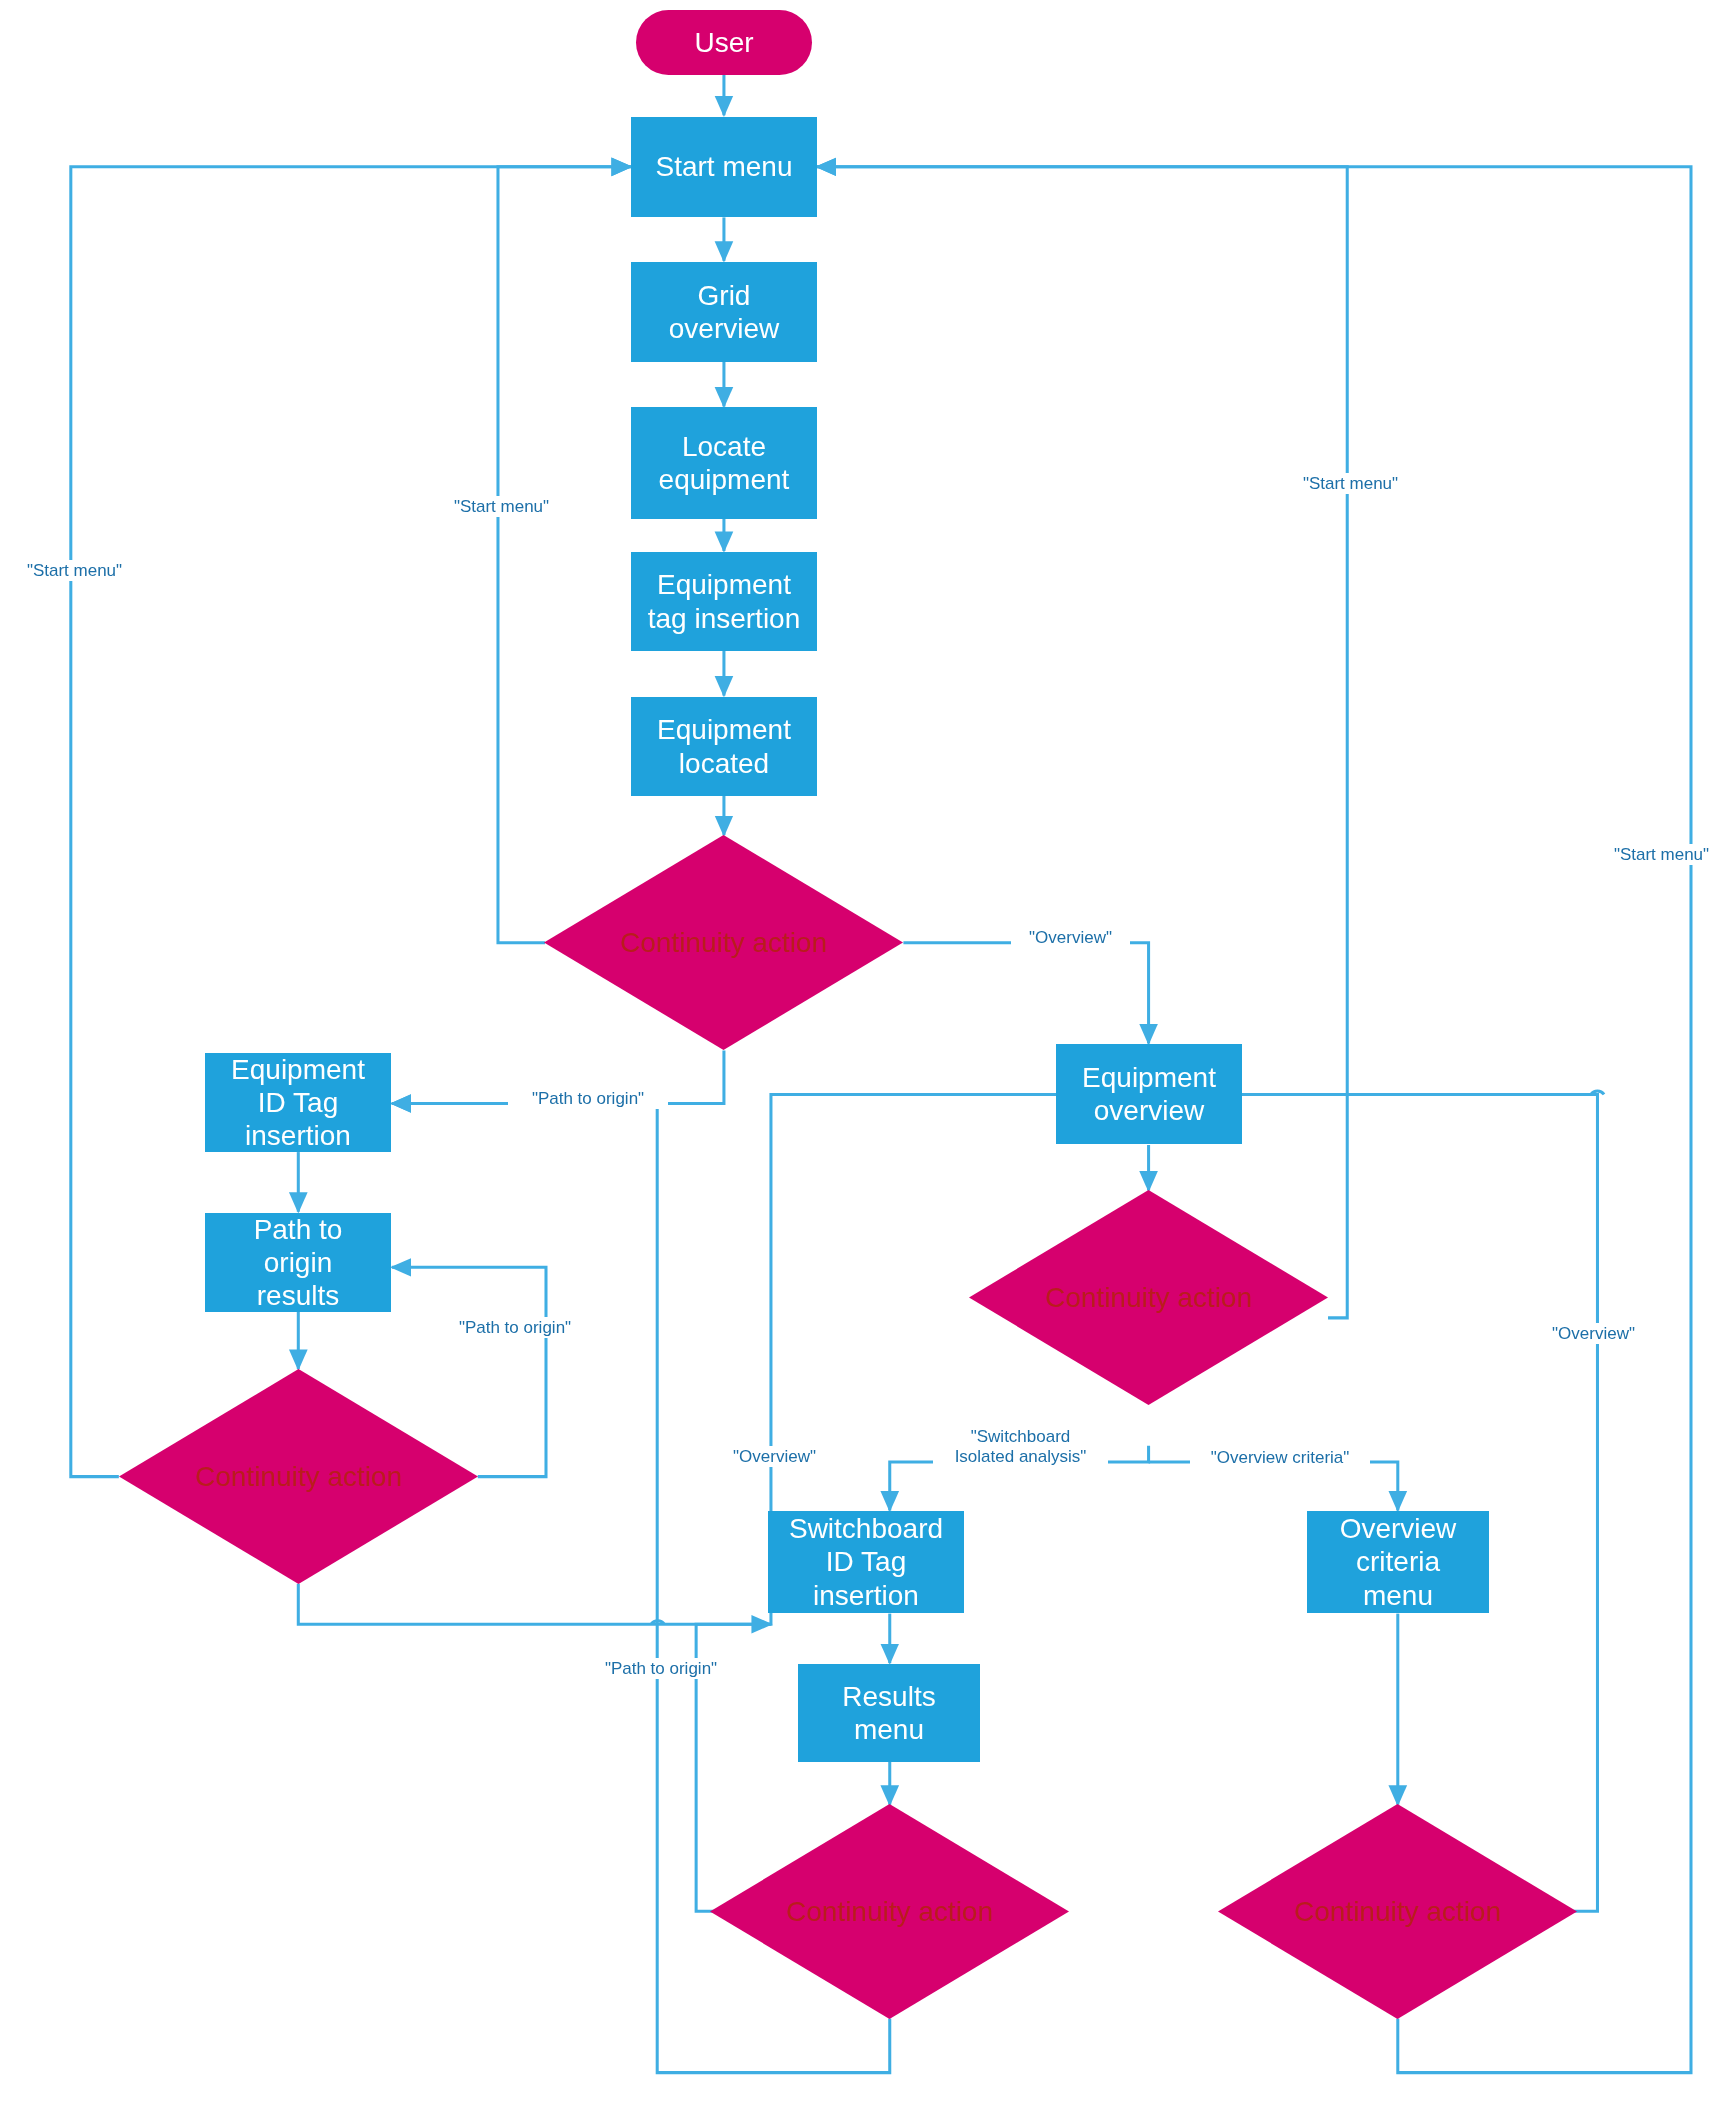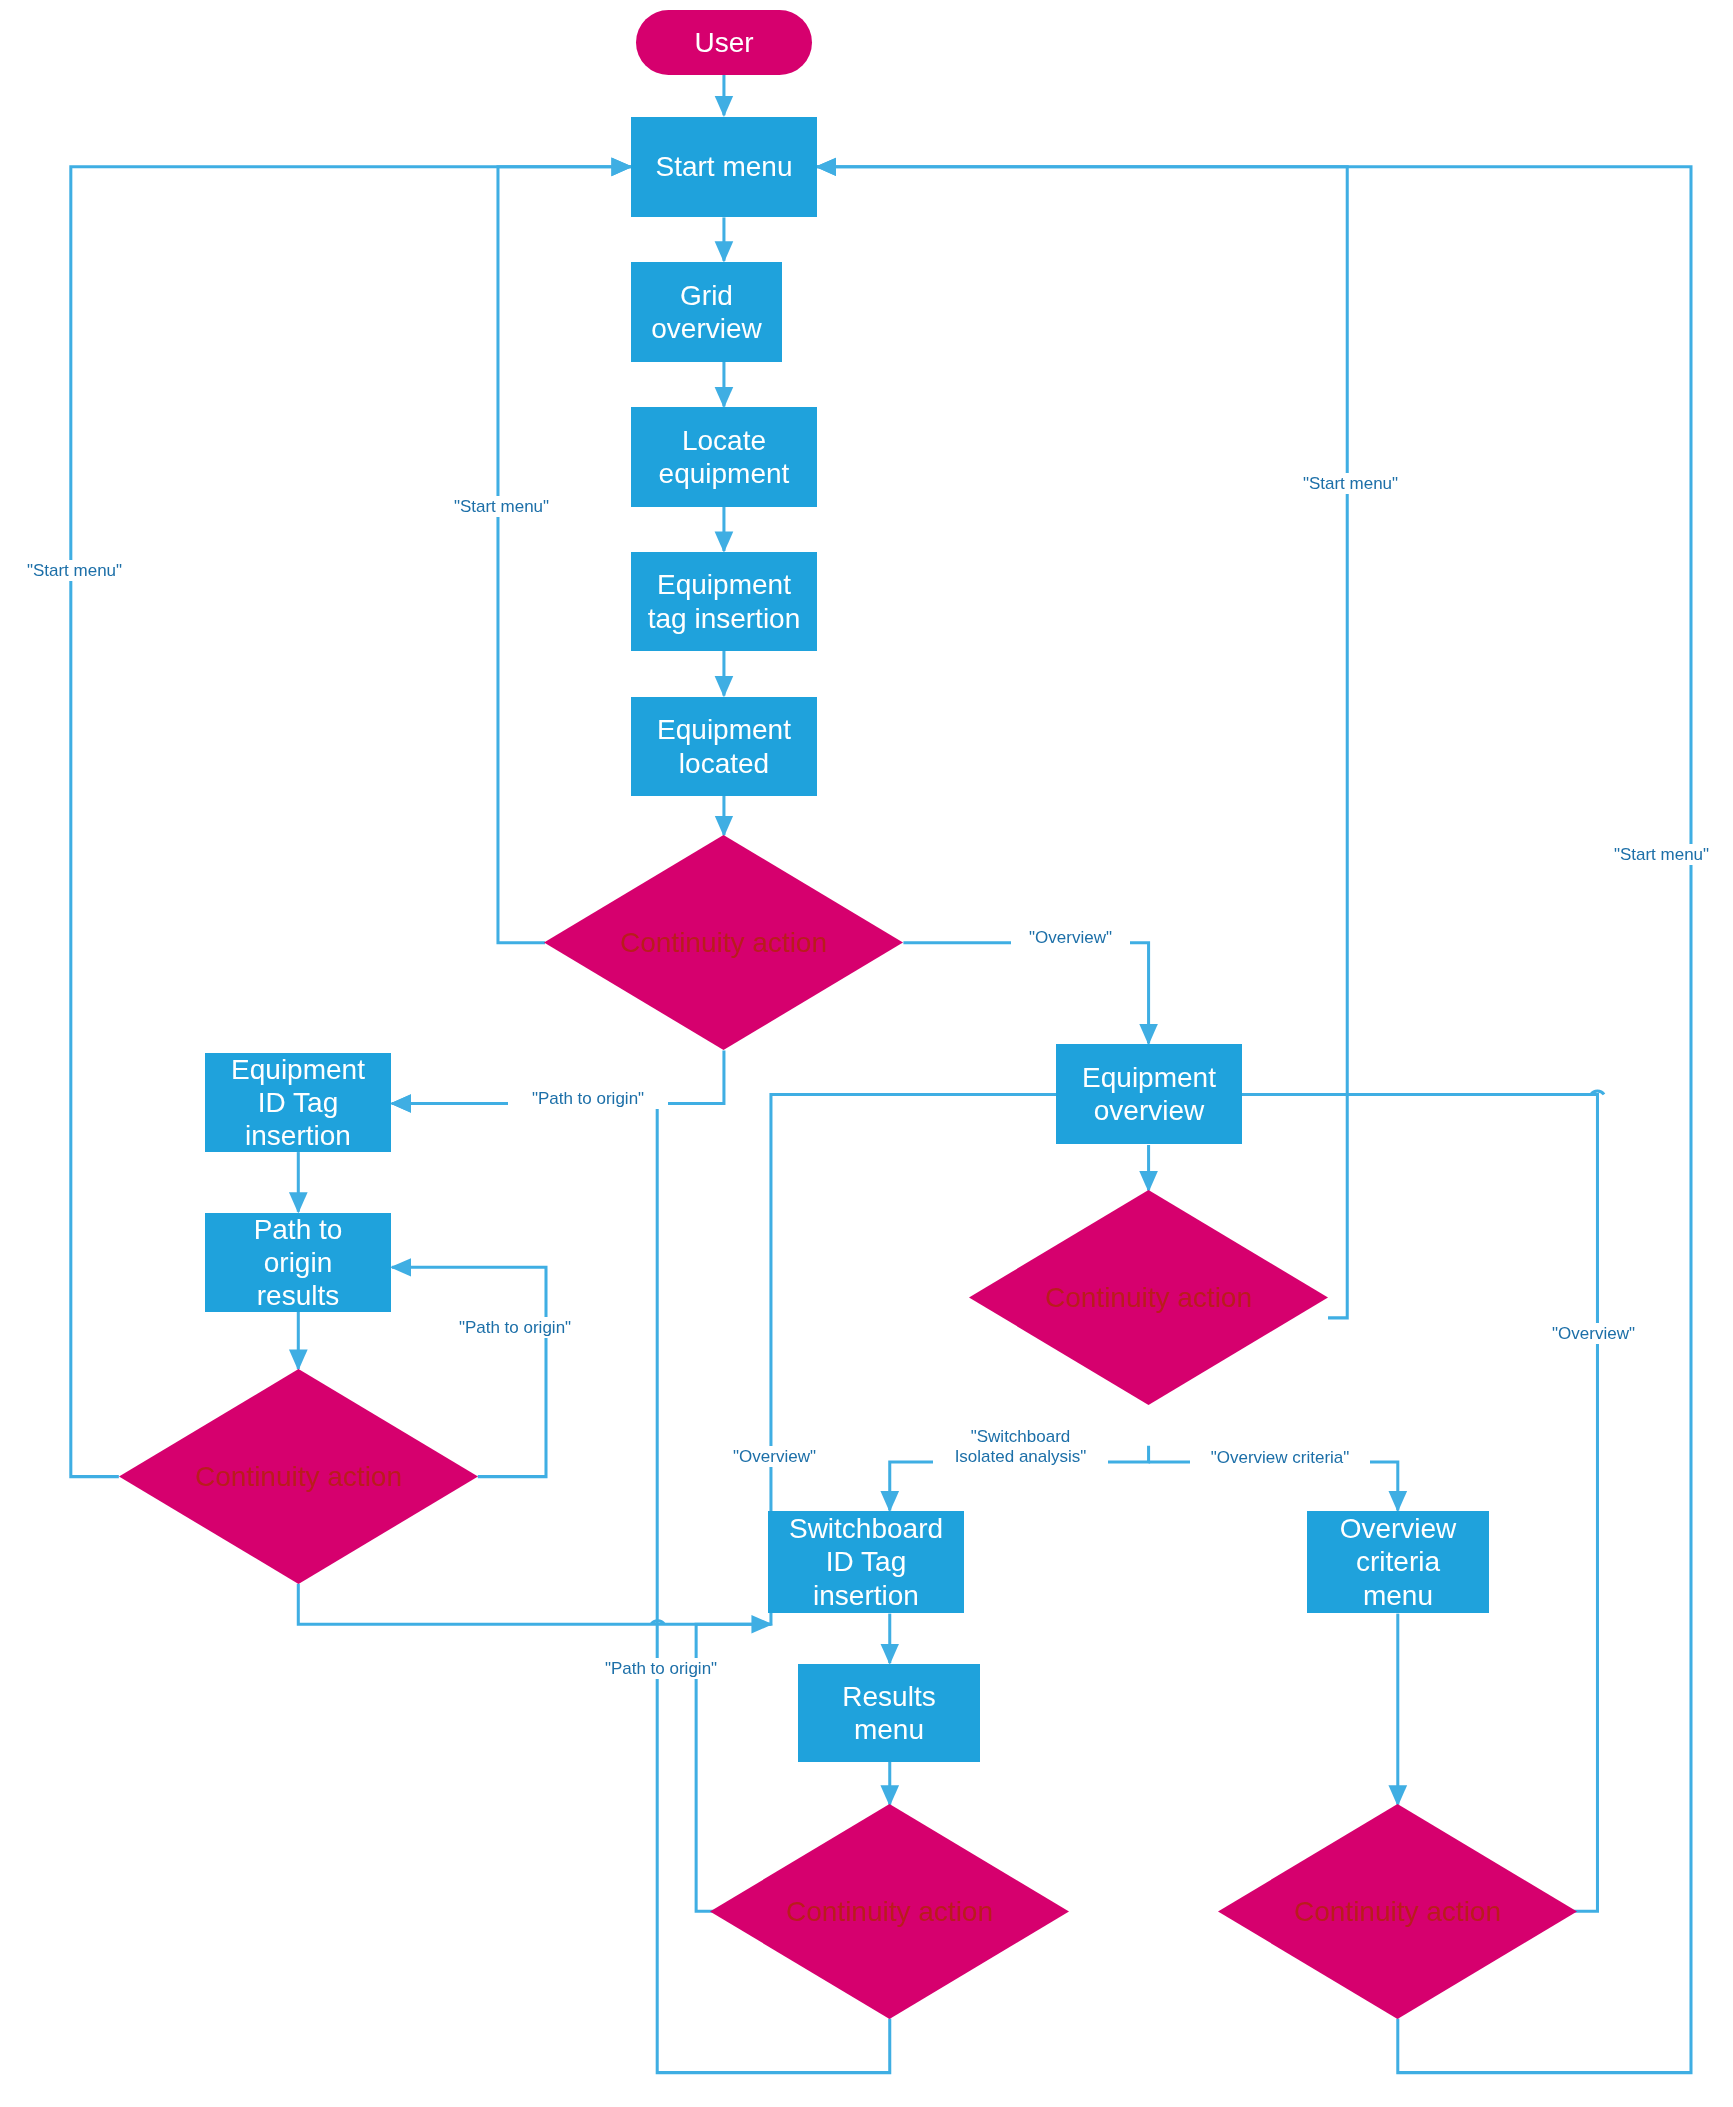--- a/index.html
+++ b/index.html
@@ -85,26 +85,26 @@
   </svg>
 
   <div class="node pill" style="left:636px;top:10px;width:176px;height:65px;">
     <span>User</span>
   </div>
 
   <div class="node box" style="left:631px;top:117px;width:186px;height:100px;">
     <span>Start menu</span>
   </div>
 
-  <div class="node box" style="left:631px;top:262px;width:151px;height:100px;white-space:pre-line;">
+  <div class="node box" style="left:631px;top:262px;width:186px;height:100px;white-space:pre-line;">
     <span style="white-space:pre-line;">Grid
 overview</span>
   </div>
 
-  <div class="node box" style="left:631px;top:407px;width:186px;height:100px;">
+  <div class="node box" style="left:631px;top:407px;width:186px;height:112px;">
     <span style="white-space:pre-line;">Locate
 equipment</span>
   </div>
 
   <div class="node box" style="left:631px;top:552px;width:186px;height:99px;">
     <span style="white-space:pre-line;">Equipment
 tag insertion</span>
   </div>
 
   <div class="node box" style="left:631px;top:697px;width:186px;height:99px;">

